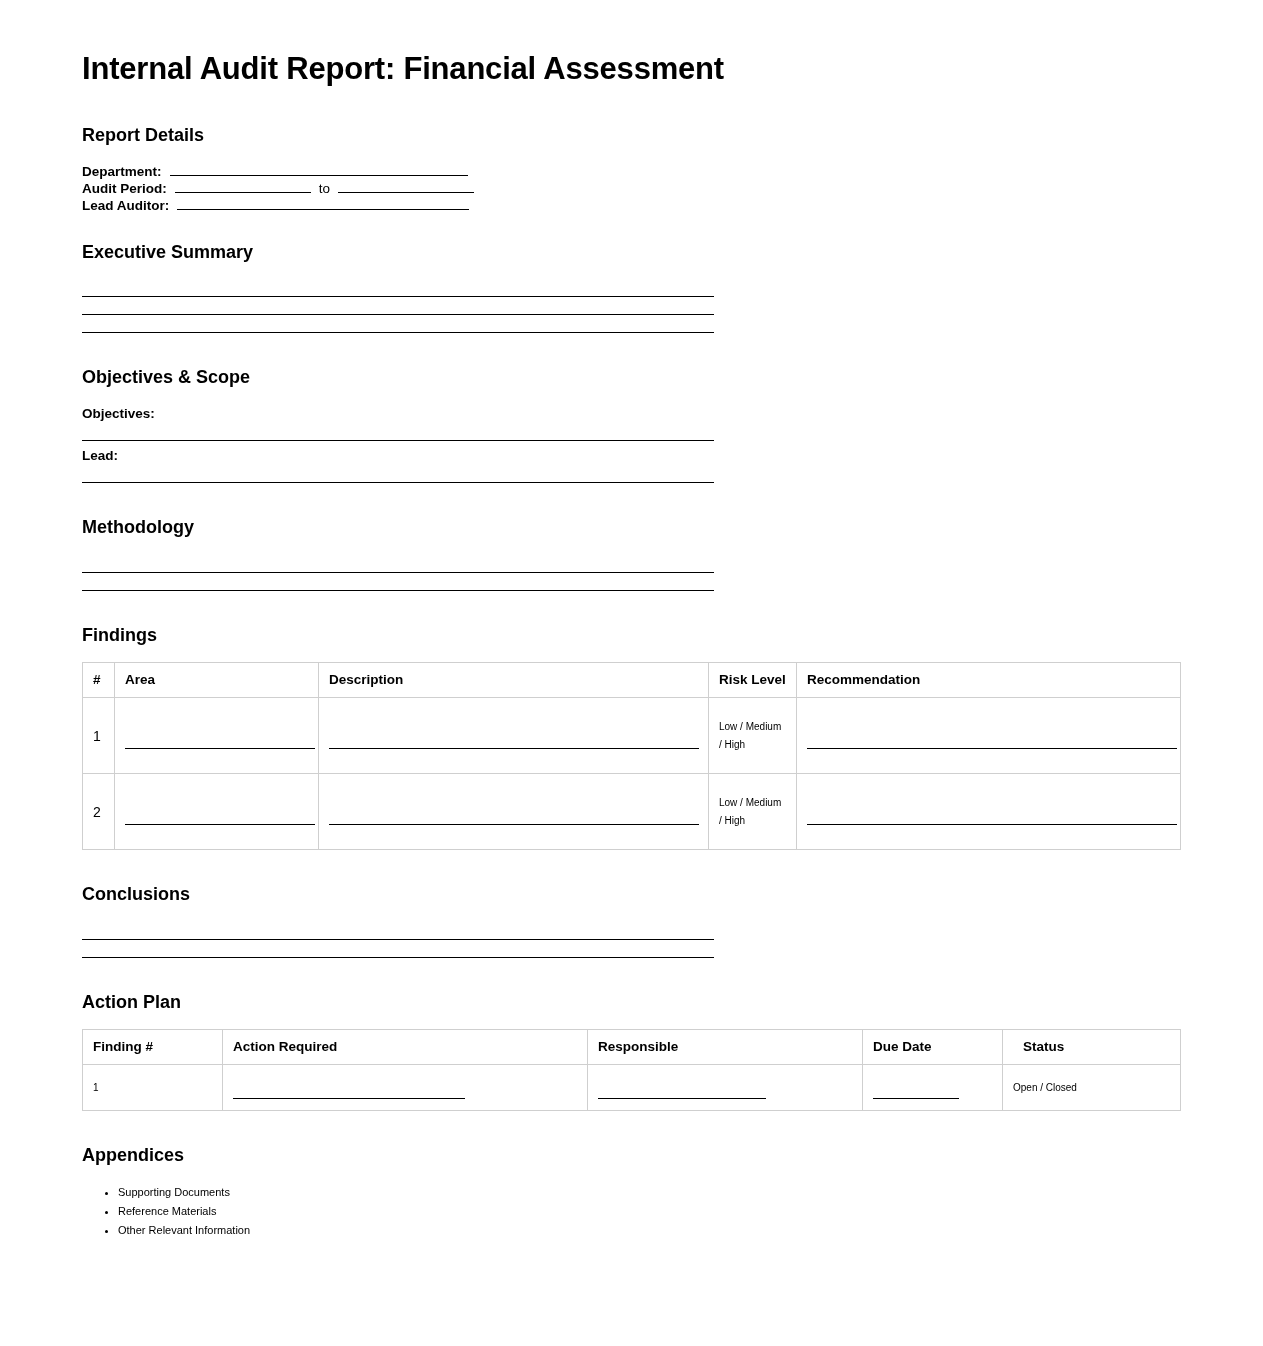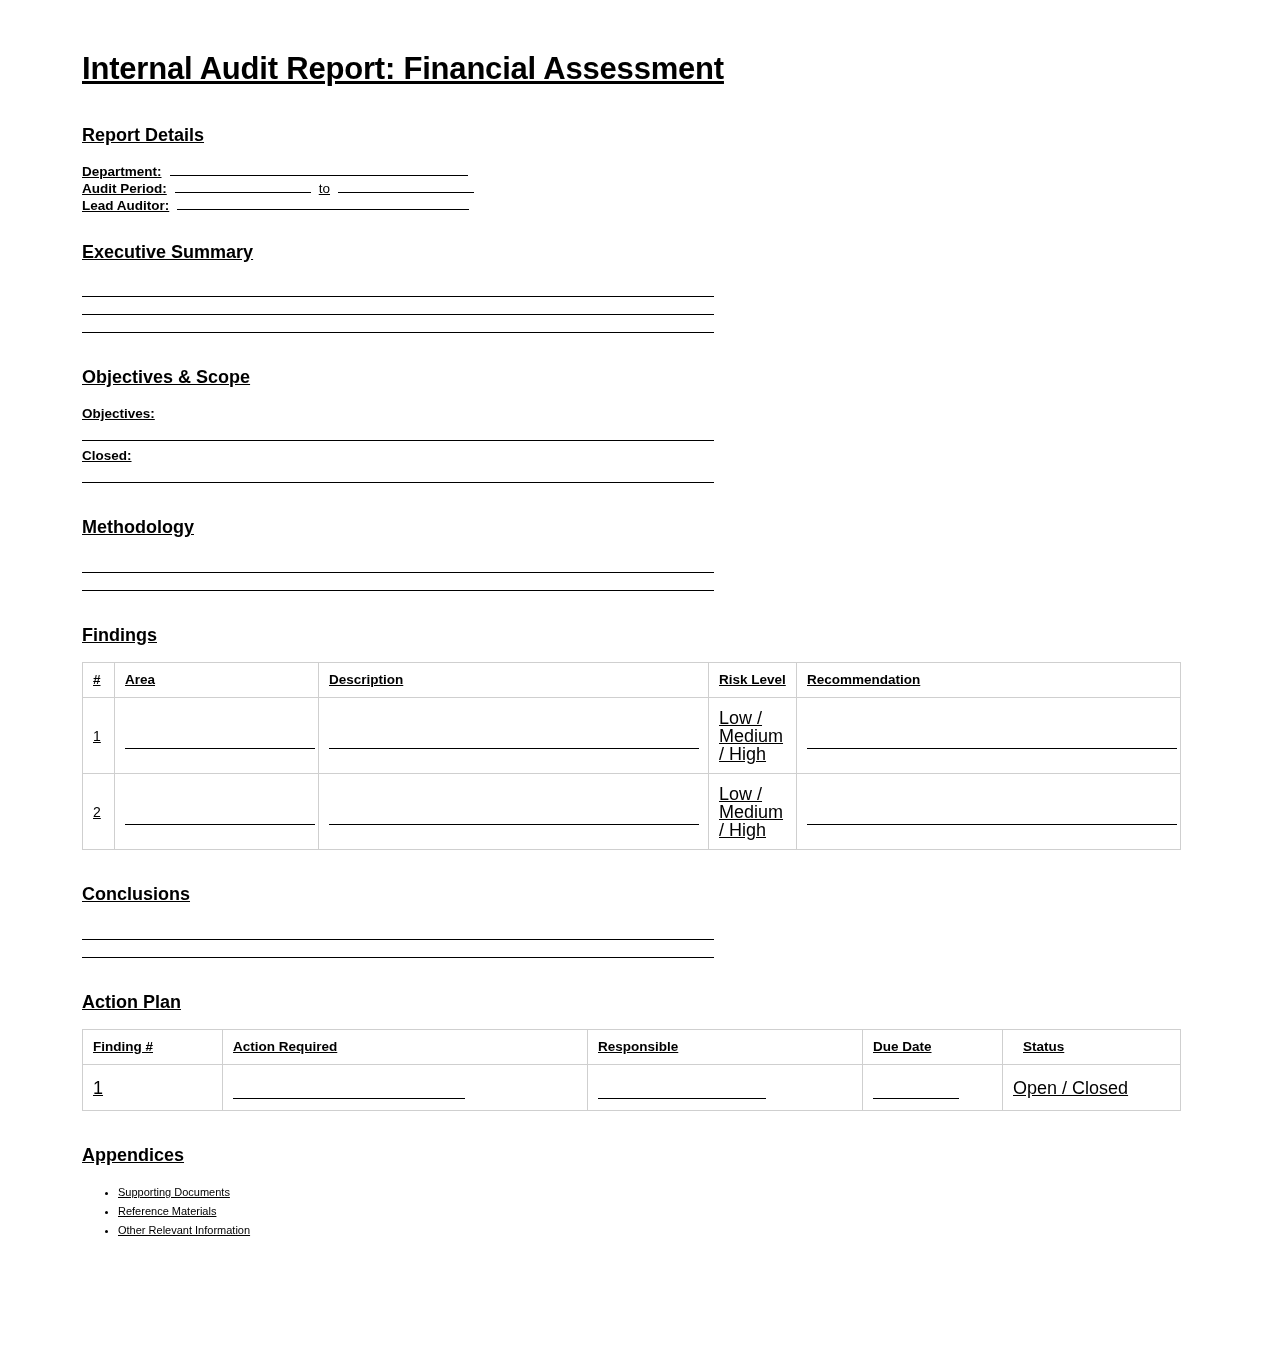--- a/index.html
+++ b/index.html
@@ -11,21 +11,20 @@
   body {
     width: 1263px;
     height: 1346px;
     font-family: "Liberation Sans", sans-serif;
     color: #000000;
     -webkit-font-smoothing: none;
   }
   .page {
     padding: 50px 82px 0 82px;
     width: 998px;
-    text-decoration: underline;
   }
 
   
   .doc-title {
     font-size: 31px;
     font-weight: bold;
     letter-spacing: -0.2px;
     margin: 0 0 38px 0;
     line-height: 1.2;
   }
@@ -110,21 +109,21 @@
     vertical-align: middle;
     padding: 9px 10px;
   }
   table th {
     font-size: 13.5px;
     font-weight: bold;
     background: #ffffff;
     line-height: 16px;
   }
   table td {
-    font-size: 18px;
+    font-size: 10px;
     font-weight: normal;
     line-height: 18px;
   }
 
   
   .findings-table th.c-num  { width: 32px; text-align: left; }
   .findings-table th.c-area { width: 204px; }
   .findings-table th.c-desc { width: 390px; }
   .findings-table th.c-risk { width: 88px; }
   .findings-table th.c-rec  { width: 384px; }
@@ -202,21 +201,21 @@
       <div class="rule"></div>
     </div>
   </div>
 
   <div class="section">
     <div class="section-heading">Objectives &amp; Scope</div>
 
     <div class="field-label">Objectives:</div>
     <div class="field-rule"></div>
 
-    <div class="field-label">Closed:</div>
+    <div class="field-label">Lead:</div>
     <div class="field-rule"></div>
   </div>
 
   <div class="section">
     <div class="section-heading">Methodology</div>
     <div class="rules">
       <div class="rule"></div>
       <div class="rule"></div>
     </div>
   </div>

